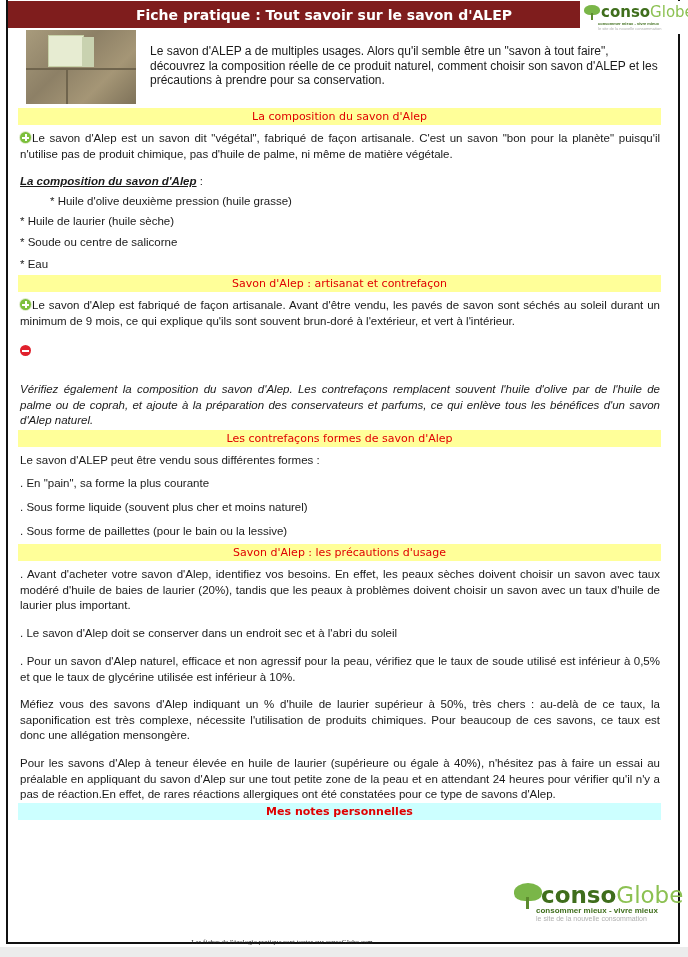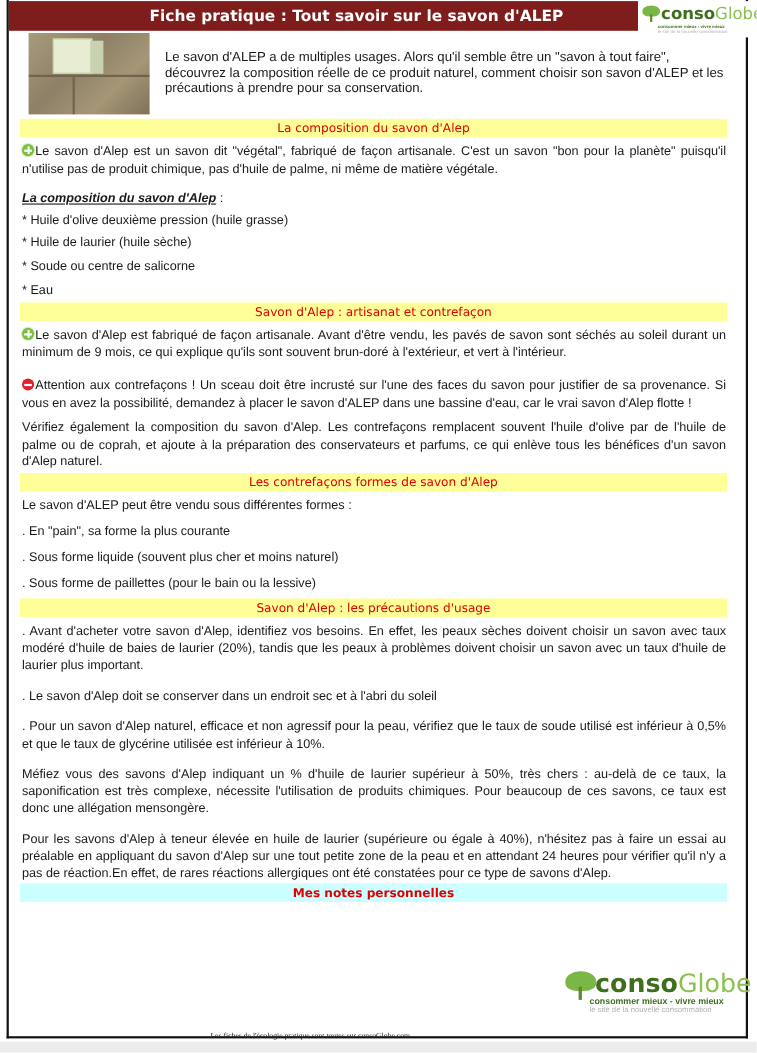--- a/index.html
+++ b/index.html
@@ -102,29 +102,29 @@
   <div class="box"></div>
     <div class="box2"></div>
     <div class="bar"></div>
     <div class="bar2"></div>
 </div>
 <div class="intro-text">Le savon d'ALEP a de multiples usages. Alors qu'il semble être un "savon à tout faire", découvrez la composition réelle de ce produit naturel, comment choisir son savon d'ALEP et les précautions à prendre pour sa conservation.</div>
 
 <div class="sec-head" style="top:108px;">La composition du savon d'Alep</div>
 <div class="para" style="top:131px;"><span class="icon-plus"></span><span>Le savon d'Alep est un savon dit "végétal", fabriqué de façon artisanale. C'est un savon "bon pour la planète" puisqu'il n'utilise pas de produit chimique, pas d'huile de palme, ni même de matière végétale.</span></div>
 <div class="line" style="top:174px;"><span class="subhead">La composition du savon d'Alep</span><span> :</span></div>
-<div class="line" style="top:194px;">* Huile d'olive deuxième pression (huile grasse)</div>
+<div class="line" style="top:194px;margin-left:30px;">* Huile d'olive deuxième pression (huile grasse)</div>
 <div class="line" style="top:214px;">* Huile de laurier (huile sèche)</div>
 <div class="line" style="top:235px;">* Soude ou centre de salicorne</div>
 <div class="line" style="top:257px;">* Eau</div>
 
 <div class="sec-head" style="top:275px;">Savon d'Alep : artisanat et contrefaçon</div>
 <div class="para" style="top:298px;"><span class="icon-plus"></span><span>Le savon d'Alep est fabriqué de façon artisanale. Avant d'être vendu, les pavés de savon sont séchés au soleil durant un minimum de 9 mois, ce qui explique qu'ils sont souvent brun-doré à l'extérieur, et vert à l'intérieur.</span></div>
-<div class="para" style="top:344px;"><span class="icon-minus"></span><span>Attention aux contrefaçons ! Un sceau doit être incrusté sur l'une des faces du savon pour justifier de sa provenance. Si vous en avez la possibilité, demandez à placer le savon d'ALEP dans une bassine d'eau, car le vrai savon d'Alep flotte !</span></div>
-<div class="para" style="top:382px;">Vérifiez également la composition du savon d'Alep. Les contrefaçons remplacent souvent l'huile d'olive par de l'huile de palme ou de coprah, et ajoute à la préparation des conservateurs et parfums, ce qui enlève tous les bénéfices d'un savon d'Alep naturel.</div>
+<div class="para" style="top:344px;"><span class="icon-minus"></span></div>
+<div class="para" style="top:382px;font-style:italic;">Vérifiez également la composition du savon d'Alep. Les contrefaçons remplacent souvent l'huile d'olive par de l'huile de palme ou de coprah, et ajoute à la préparation des conservateurs et parfums, ce qui enlève tous les bénéfices d'un savon d'Alep naturel.</div>
 
 <div class="sec-head" style="top:430px;">Les contrefaçons formes de savon d'Alep</div>
 <div class="line" style="top:453px;">Le savon d'ALEP peut être vendu sous différentes formes :</div>
 <div class="line" style="top:476px;">. En "pain", sa forme la plus courante</div>
 <div class="line" style="top:500px;">. Sous forme liquide (souvent plus cher et moins naturel)</div>
 <div class="line" style="top:524px;">. Sous forme de paillettes (pour le bain ou la lessive)</div>
 
 <div class="sec-head" style="top:544px;">Savon d'Alep : les précautions d'usage</div>
 <div class="para" style="top:567px;">. Avant d'acheter votre savon d'Alep, identifiez vos besoins. En effet, les peaux sèches doivent choisir un savon avec taux modéré d'huile de baies de laurier (20%), tandis que les peaux à problèmes doivent choisir un savon avec un taux d'huile de laurier plus important.</div>
 <div class="para" style="top:626px;">. Le savon d'Alep doit se conserver dans un endroit sec et à l'abri du soleil</div>

